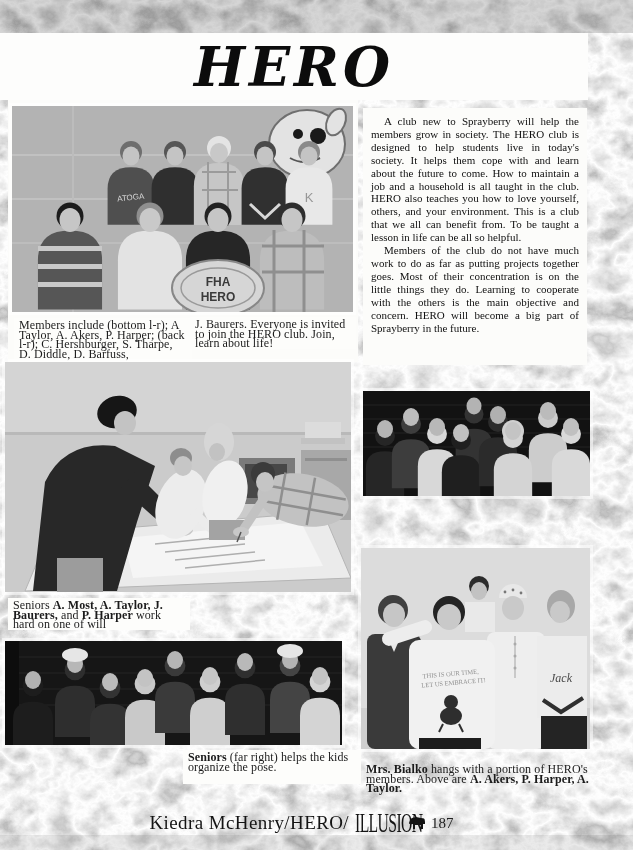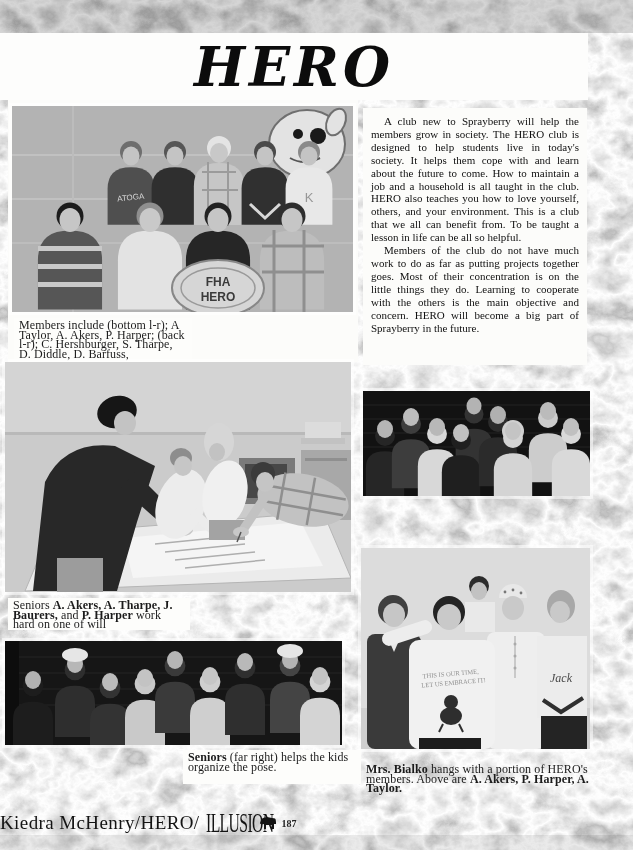--- a/index.html
+++ b/index.html
@@ -14,26 +14,26 @@
   .photo{position:absolute;overflow:hidden;box-shadow:0 0 0 3px rgba(255,255,255,.55);}
   .photo svg{display:block;}
   .cap{position:absolute;background:#fdfdfb;color:#1b1b1b;font-size:12px;
        line-height:9.6px;padding:3px 5px;letter-spacing:.1px;}
   .b{font-weight:bold;}
   .article{position:absolute;left:363px;top:108px;width:208px;height:243px;
        background:#fcfcfa;padding:7px 8px;color:#101010;
        font-size:11px;line-height:12.9px;text-align:justify;}
   .article p{margin:0;text-indent:13px;}
   .footer{position:absolute;top:806px;left:0;width:603px;height:34px;
-       display:flex;align-items:center;justify-content:flex-start;gap:2px;}
+       display:flex;align-items:center;justify-content:center;gap:2px;}
   .credit{font-size:19px;color:#141414;letter-spacing:.4px;}
   .mag{display:inline-block;font-family:"Liberation Serif",serif;font-size:27px;
        color:#141414;transform:scaleX(.58) scaleY(1.05);transform-origin:left center;
        letter-spacing:-1px;margin-left:4px;width:76px;}
-  .pgnum{font-size:10px;font-weight:bold;color:#222;margin-left:2px;}
+  .pgnum{font-size:15px;font-weight:normal;color:#222;margin-left:2px;}
 </style>
 </head>
 <body>
 
 <div class="page">
 
   <svg class="bgtex" width="633" height="850" aria-hidden="true">
     <defs>
       <filter id="marbleF" x="0" y="0" width="100%" height="100%">
         <feTurbulence type="fractalNoise" baseFrequency="0.026 0.03" numOctaves="5" seed="11" stitchTiles="stitch" result="t"></feTurbulence>
@@ -132,20 +132,23 @@
         <ellipse cx="206" cy="182" rx="37" ry="20" fill="none" stroke="#9a9a9a" stroke-width="1.5"></ellipse>
         <text x="206" y="180" font-size="12" font-weight="bold" fill="#3a3a3a" text-anchor="middle" font-family="Liberation Sans, sans-serif">FHA</text>
         <text x="206" y="195" font-size="12" font-weight="bold" fill="#3a3a3a" text-anchor="middle" font-family="Liberation Sans, sans-serif">HERO</text>
       </g>
     </svg>
   </div>
 
   <div class="cap" style="left:14px;top:318px;width:168px;height:36px;">
     <span>Members include (bottom l-r); A Taylor, A. Akers, P. Harper; (back l-r); C. Hershburger, S. Tharpe, D. Diddle, D. Barfuss,</span>
   </div>
+  <div class="cap" style="left:190px;top:317px;width:156px;height:26px;">
+    <span>J. Baurers. Everyone is invited to join the HERO club. Join, learn about life!</span>
+  </div>
 
   <div class="article">
     <p>A club new to Sprayberry will help the members grow in society. The HERO club is designed to help students live in today's society. It helps them cope with and learn about the future to come. How to maintain a job and a household is all taught in the club. HERO also teaches you how to love yourself, others, and your environment. This is a club that we all can benefit from. To be taught a lesson in life can be all so helpful.</p>
     <p>Members of the club do not have much work to do as far as putting projects together goes. Most of their concentration is on the little things they do. Learning to cooperate with the others is the main objective and concern. HERO will become a big part of Sprayberry in the future.</p>
   </div>
 
   <div class="photo" style="left:5px;top:362px;width:346px;height:230px;">
     <svg width="346" height="230">
       <rect width="346" height="230" fill="#cbcbcb"></rect>
       <rect width="346" height="70" fill="#d4d4d4"></rect>
@@ -191,21 +194,21 @@
       </g>
       <circle cx="258" cy="112" r="12" fill="#3b3b3b"></circle>
         <ellipse cx="260" cy="120" rx="9" ry="10" fill="#c5c5c5"></ellipse>
       <line x1="262" y1="132" x2="238" y2="168" stroke="#c2c2c2" stroke-width="9"></line>
       <ellipse cx="236" cy="170" rx="8" ry="5" fill="#c8c8c8"></ellipse>
       <line x1="236" y1="170" x2="232" y2="180" stroke="#555" stroke-width="1.5"></line>
     </svg>
   </div>
 
   <div class="cap" style="left:8px;top:598px;width:172px;height:26px;">
-    <span>Seniors </span><span class="b">A. Akers, A. Tharpe, J. Baurers,</span><span> and </span><span class="b">P. Harper</span><span> work hard on one of will</span>
+    <span>Seniors </span><span class="b">A. Most, A. Taylor, J. Baurers,</span><span> and </span><span class="b">P. Harper</span><span> work hard on one of will</span>
   </div>
 
   <div class="photo" style="left:363px;top:391px;width:227px;height:105px;">
     <svg width="227" height="105">
       <rect width="227" height="105" fill="#121212"></rect>
       <g stroke="#222" stroke-width="1">
         <line x1="0" y1="14" x2="227" y2="14"></line>
           <line x1="0" y1="28" x2="227" y2="28"></line>
         <line x1="0" y1="42" x2="227" y2="42"></line>
           <line x1="0" y1="56" x2="227" y2="56"></line>

